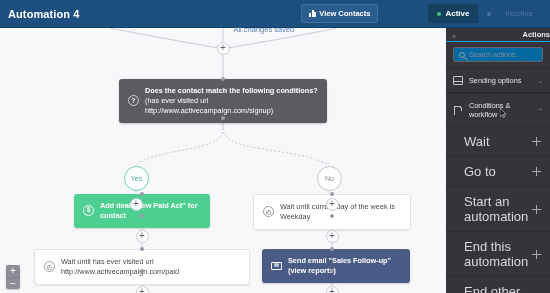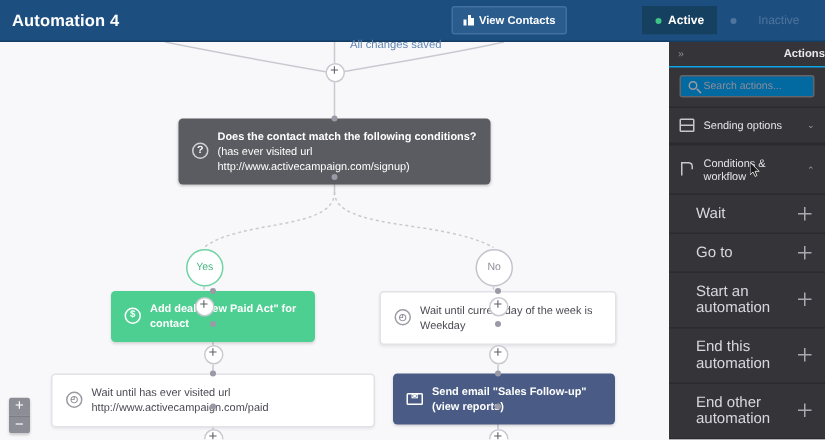--- a/index.html
+++ b/index.html
@@ -226,21 +226,21 @@
     border-top: 1.2px solid #c6c6cc; border-right: 1.2px solid #c6c6cc;
     border-top-right-radius: 3px;
   }
 
   .action-item {
     display: flex; align-items: center;
     padding: 7px 9px 7px 18px;
     border-bottom: 1px solid #2b2b2f;
     cursor: pointer;
   }
-  .action-item .aname { color: #d7d7dd; font-size: 10px; flex: 1; }
+  .action-item .aname { color: #d7d7dd; font-size: 13px; flex: 1; }
   .drag-handle {
     width: 9px; height: 9px; position: relative; flex: 0 0 auto; opacity: .85;
   }
   .drag-handle::before {
     content: ""; position: absolute; left: 0; top: 4px; width: 9px; height: 1.2px;
     background: #bdbdc5;
   }
   .drag-handle::after {
     content: ""; position: absolute; left: 4px; top: 0; width: 1.2px; height: 9px;
     background: #bdbdc5;

